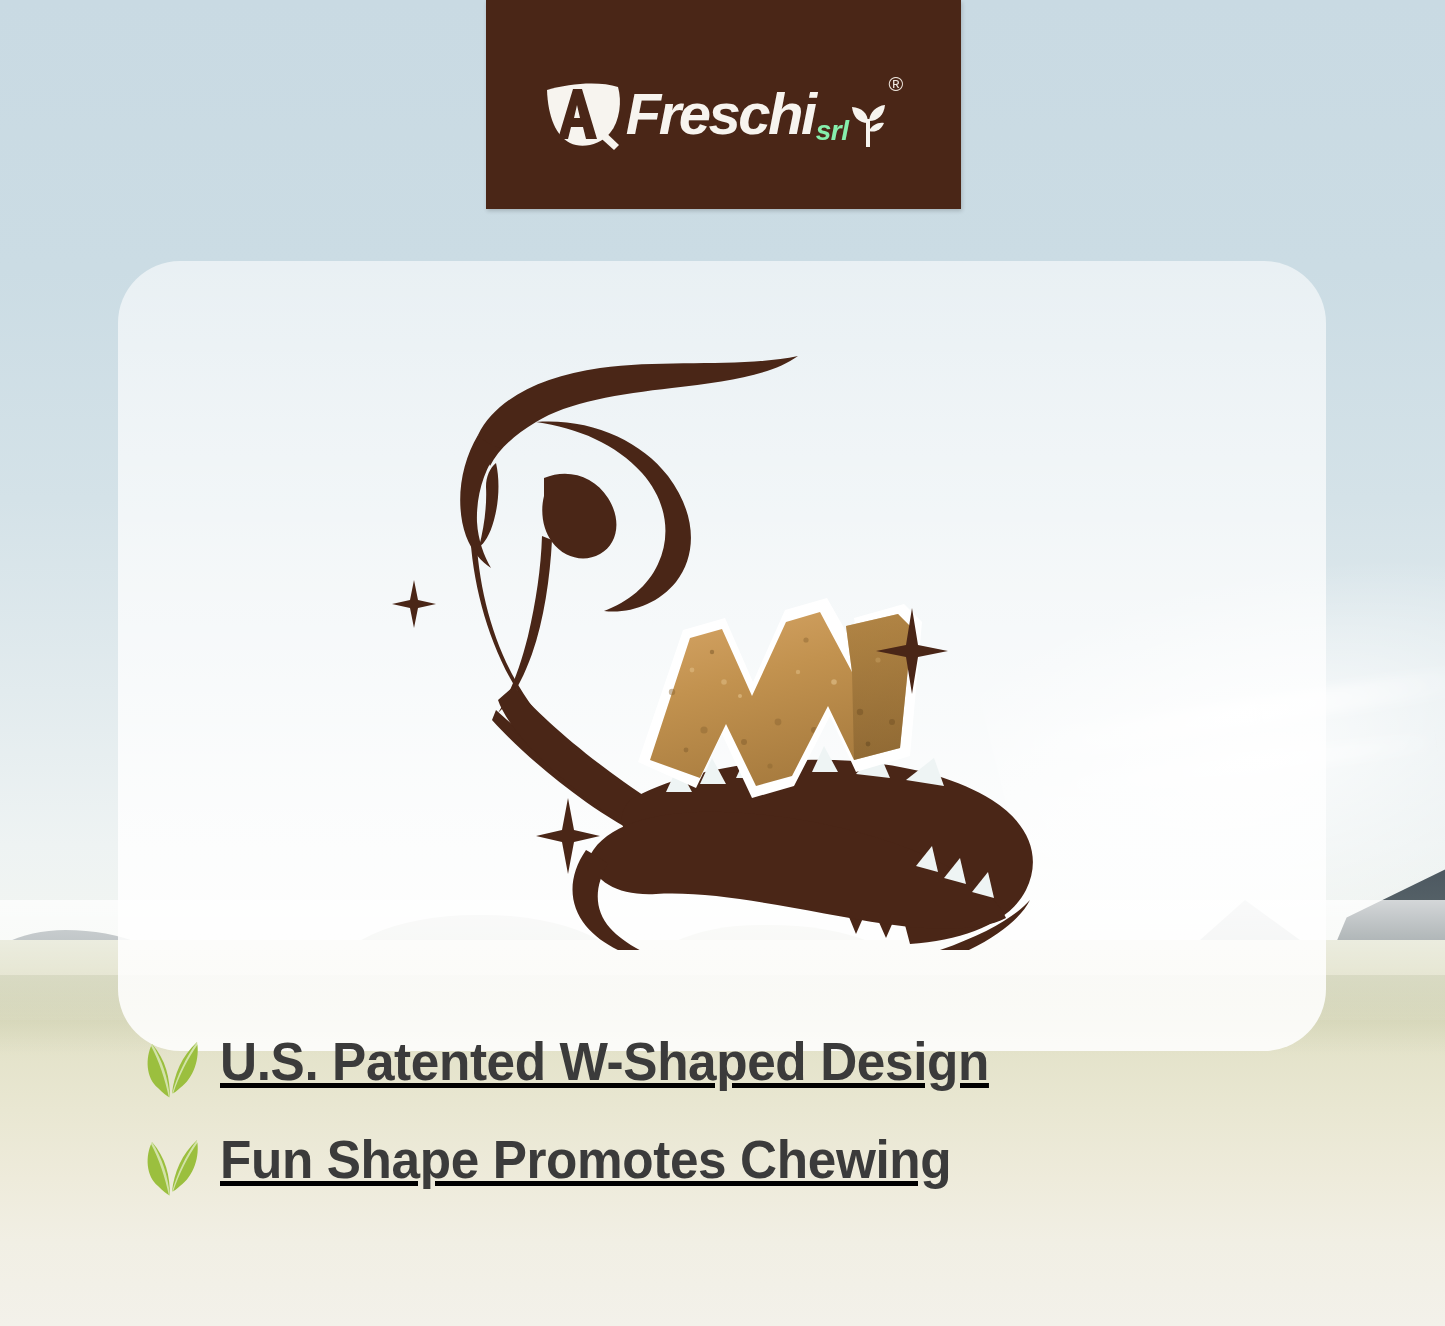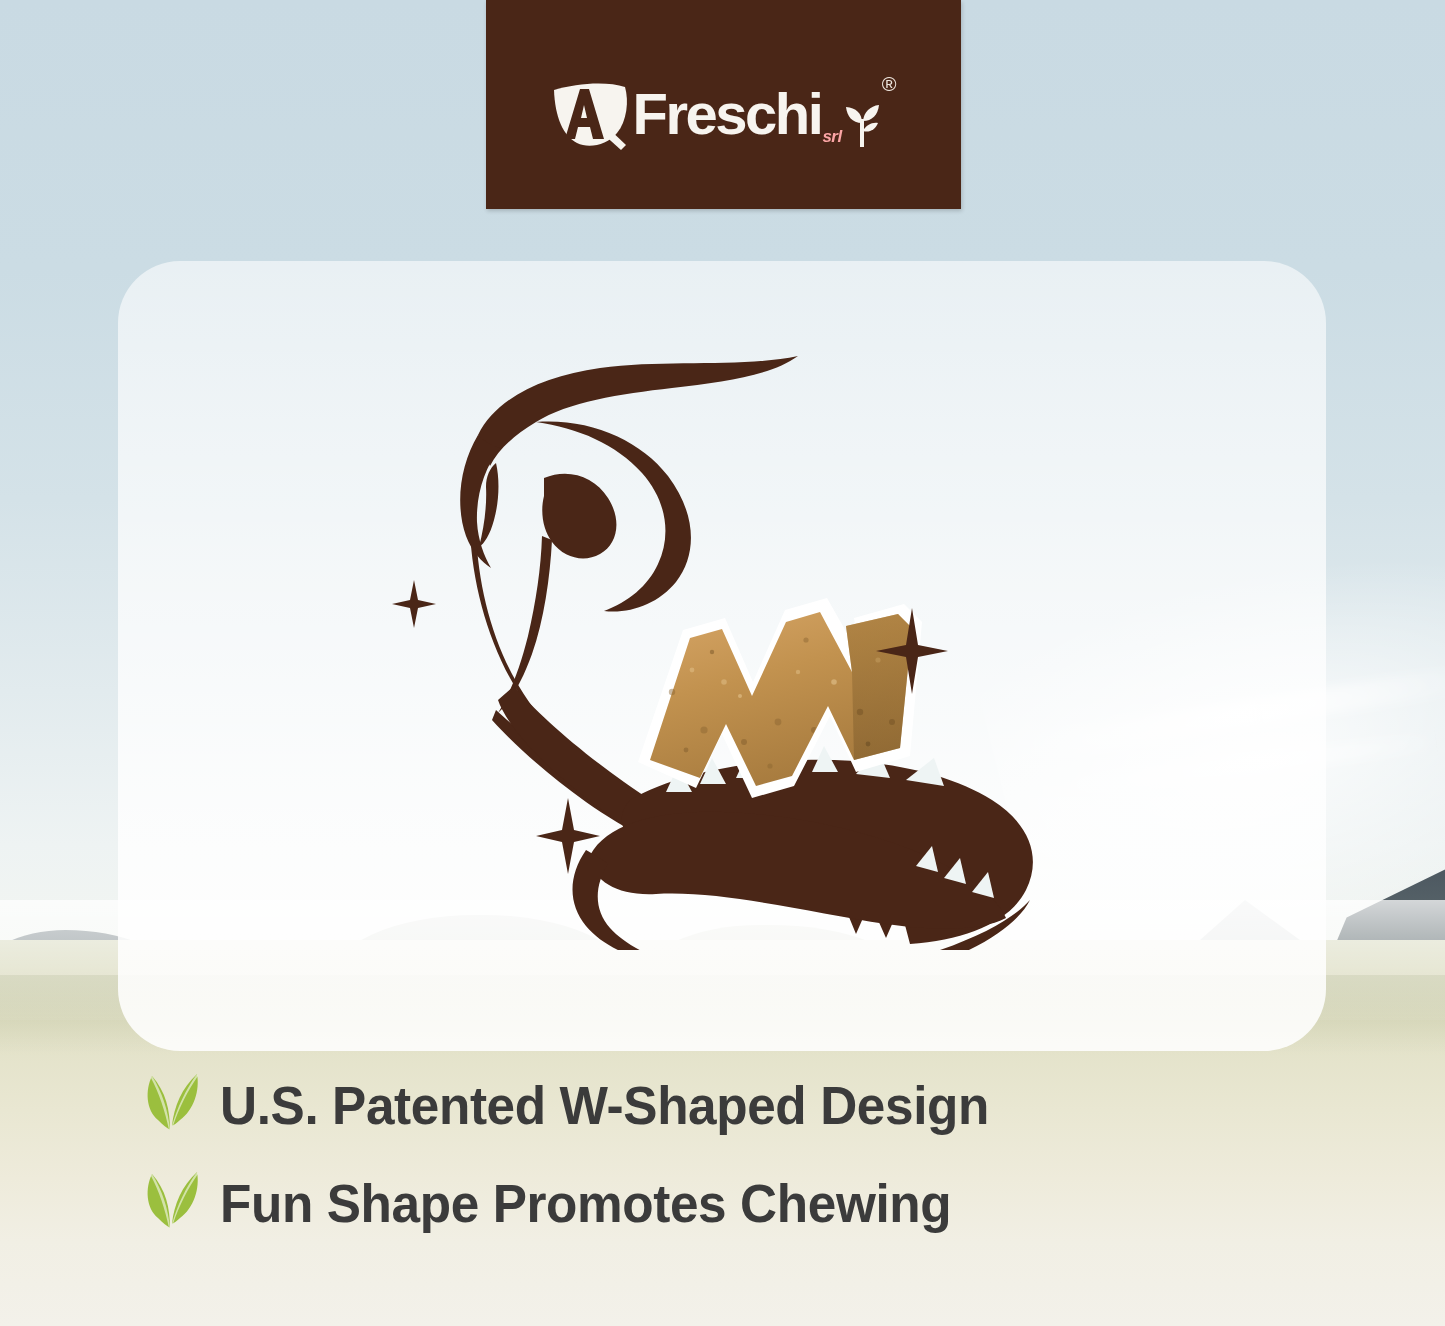--- a/index.html
+++ b/index.html
@@ -170,31 +170,32 @@
     position: relative;
     width: 86px;
     height: 74px;
     flex: none;
     margin-right: 2px;
   }
   .logo-word {
     color: #f7f4ef;
     font-family: "Liberation Sans", sans-serif;
     font-weight: bold;
+    font-style: italic;
     font-size: 58px;
     letter-spacing: -2.5px;
     line-height: 1;
     margin-left: -6px;
   }
   .logo-srl {
-    color: #fca5a5;
+    color: #86efac;
     font-family: "Liberation Sans", sans-serif;
     font-weight: bold;
     font-style: italic;
-    font-size: 17px;
+    font-size: 28px;
     letter-spacing: -0.5px;
     align-self: flex-end;
     margin-bottom: 4px;
     margin-left: 1px;
   }
   .logo-sprout {
     position: relative;
     width: 36px; height: 48px;
     margin-left: 2px;
     align-self: flex-end;
@@ -217,22 +218,23 @@
   }
 
   
   #bullets {
     position: absolute;
     left: 140px; top: 1034px;
     width: 1230px;
   }
   .bullet-row {
     display: flex;
-    align-items: flex-end;
+    align-items: flex-start;
     height: 98px;
+    text-decoration: underline;
   }
   .bullet-icon {
     width: 62px; height: 66px;
     flex: none;
     margin-right: 18px;
   }
   .bullet-text {
     color: #3b3b3b;
     font-family: "Liberation Sans", sans-serif;
     font-weight: bold;

